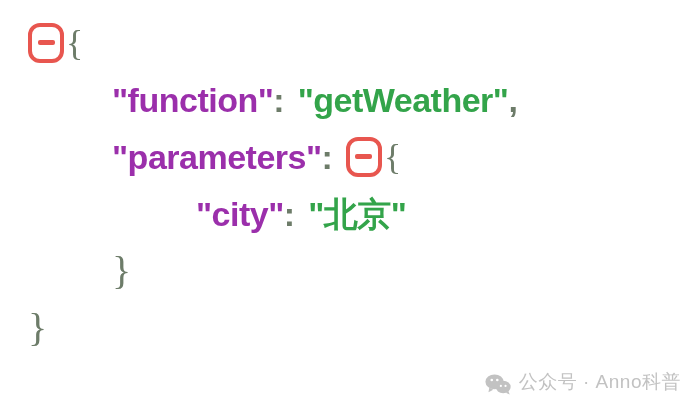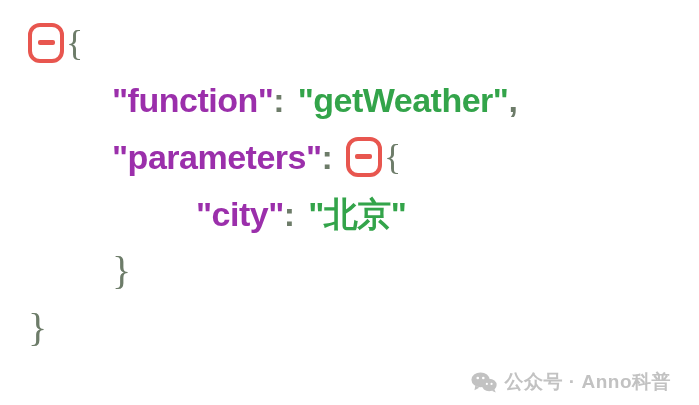--- a/index.html
+++ b/index.html
@@ -103,29 +103,28 @@
   }
 
   .inline-toggle-wrap {
     display: inline-flex;
     align-items: center;
   }
 
   
   .watermark {
     position: absolute;
-    right: 28px;
+    right: 18px;
     bottom: 10px;
     display: flex;
-    align-items: center;
+    align-items: flex-end;
     gap: 8px;
     color: #c2c2c2;
     font-size: 19px;
     user-select: none;
-    font-weight: bold;
   }
   .wechat-icon {
     display: block;
     width: 26px;
     height: 22px;
     flex: 0 0 auto;
   }
   .watermark-text {
     color: #c2c2c2;
     font-size: 19px;

